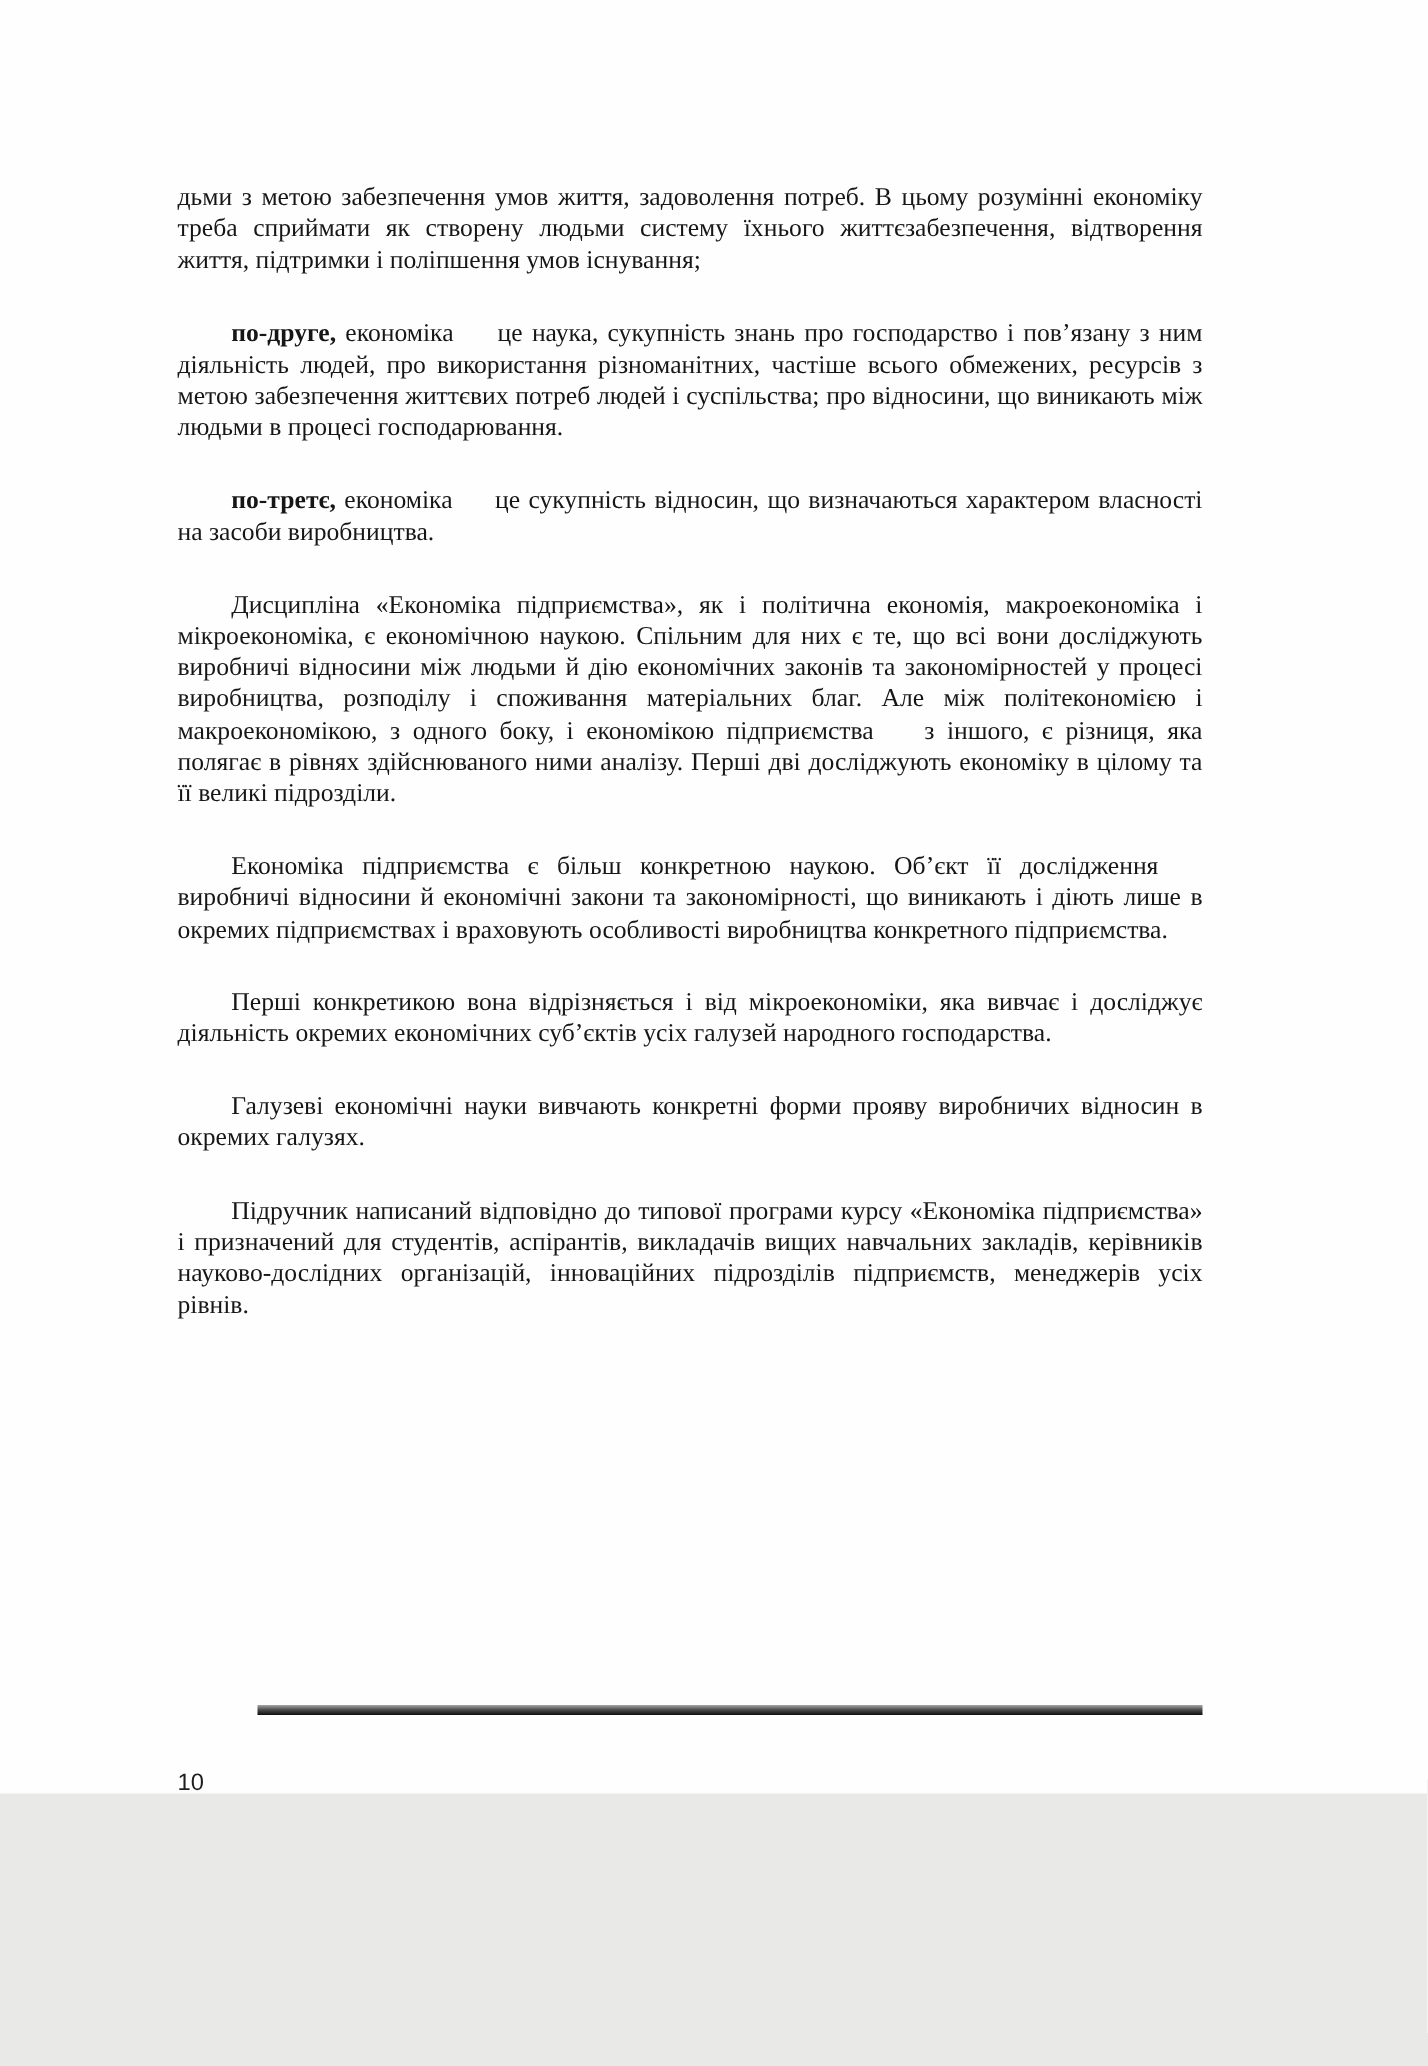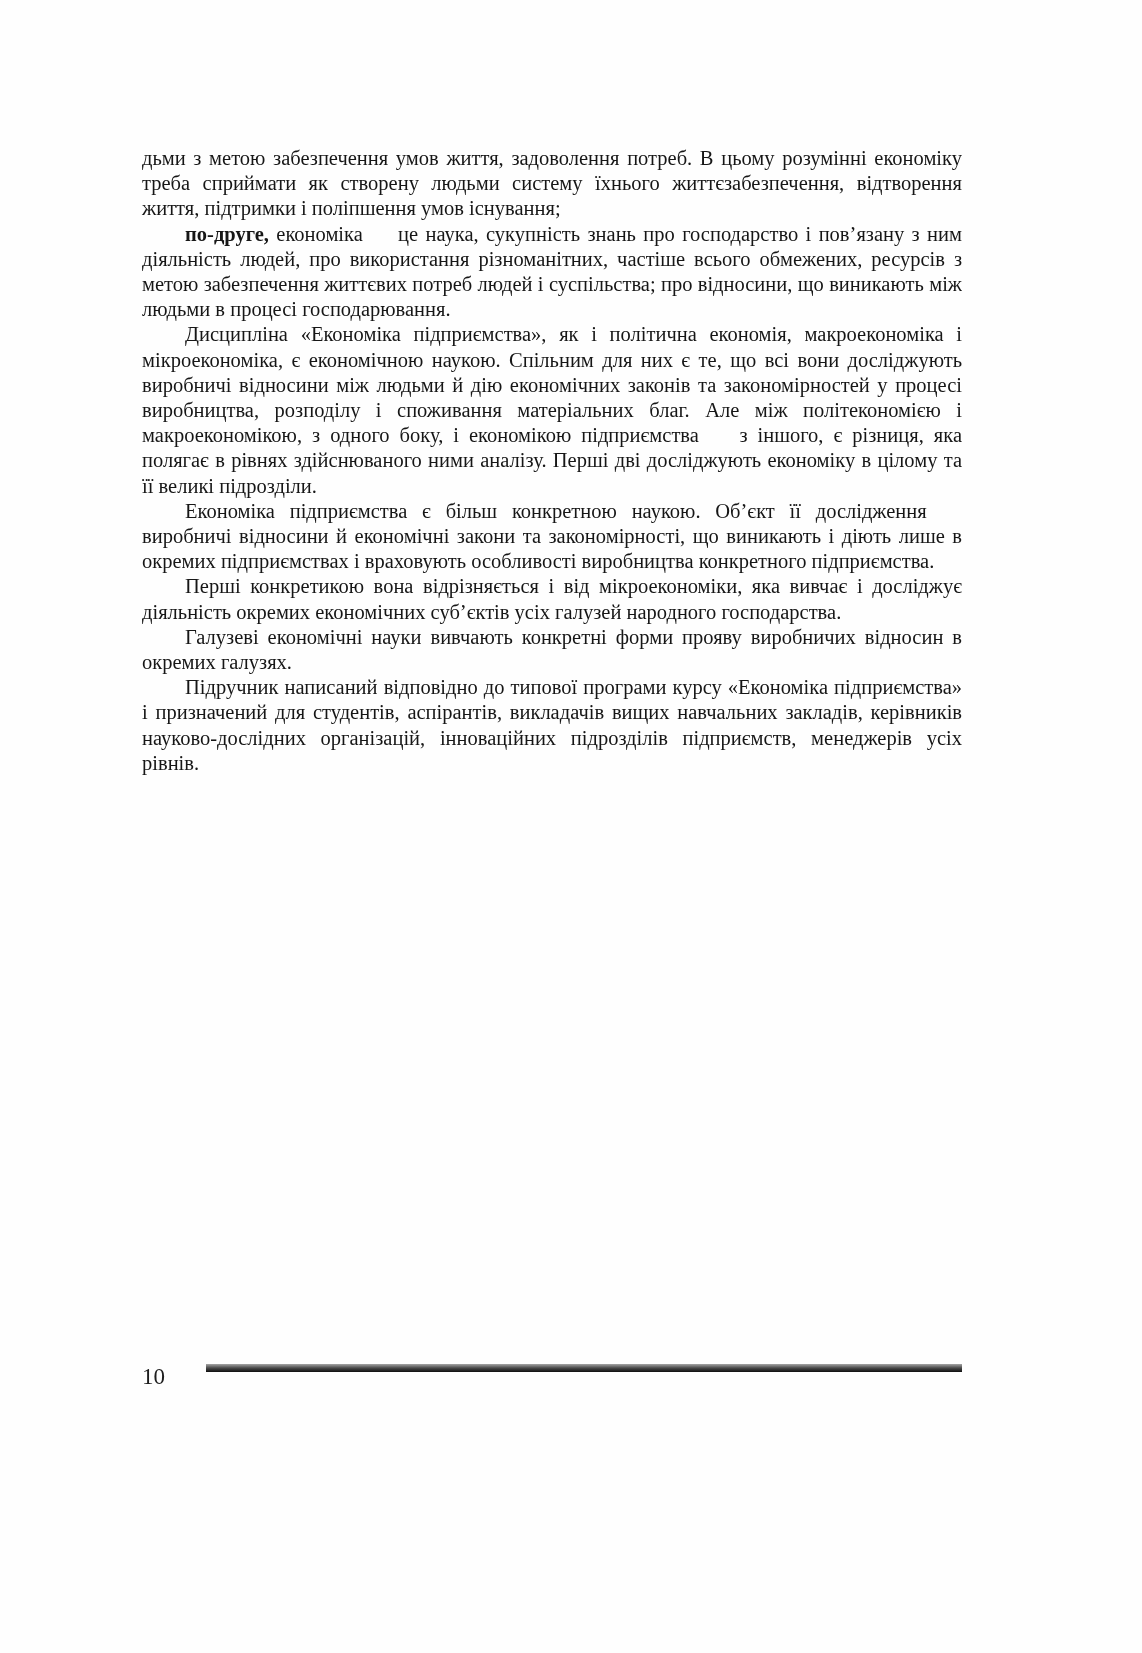--- a/index.html
+++ b/index.html
@@ -3,21 +3,21 @@
 <meta charset="utf-8">
 <style>
   html, body {
     margin: 0;
     padding: 0;
     background: #e9e9e7;
   }
   .page {
     position: relative;
     width: 1142px;
-    height: 1653px;
+    height: 1435px;
     margin: 0 auto;
     background: #fefefe;
     overflow: hidden;
     font-family: "Liberation Serif", serif;
   }
   .text-column {
     position: absolute;
     left: 142px;
     top: 146px;
     width: 820px;
@@ -25,48 +25,50 @@
     line-height: 25.2px;
     text-align: justify;
     color: #161616;
   }
   p.para {
     margin: 0;
     padding: 0;
   }
   p.para.indent {
     text-indent: 43px;
+    margin-top: 33px;
   }
   .bold {
     font-weight: bold;
   }
   .footer-rule {
     position: absolute;
     left: 206px;
     top: 1364px;
     width: 756px;
     height: 8px;
     background: linear-gradient(180deg, #a6a6a6 0%, #4a4a4a 50%, #0e0e0e 100%);
   }
   .page-number {
     position: absolute;
     left: 142px;
-    top: 1364px;
-    font-size: 23px;
+    top: 1416px;
+    font-size: 19px;
     color: #1d1d1d;
-    font-family: Liberation Serif, serif;
+    font-family: Liberation Sans, sans-serif;
   }
 </style>
 </head>
 <body>
 
 <div class="page">
   <div class="text-column">
       <p class="para"><span>дьми з метою забезпечення умов життя, задоволення потреб. В цьому розумінні економіку треба сприймати як створену людьми систему їхнього життєзабезпечення, відтворення життя, підтримки і поліпшення умов існування;</span></p>
       <p class="para indent"><span class="bold">по-друге,</span><span> економіка   це наука, сукупність знань про господарство і пов’язану з ним діяльність людей, про використання різноманітних, частіше всього обмежених, ресурсів з метою забезпечення життєвих потреб людей і суспільства; про відносини, що виникають між людьми в процесі господарювання.</span></p>
+      <p class="para indent"><span class="bold">по-третє,</span><span> економіка   це сукупність відносин, що визначаються характером власності на засоби виробництва.</span></p>
       <p class="para indent"><span>Дисципліна «Економіка підприємства», як і політична економія, макроекономіка і мікроекономіка, є економічною наукою. Спільним для них є те, що всі вони досліджують виробничі відносини між людьми й дію економічних законів та закономірностей у процесі виробництва, розподілу і споживання матеріальних благ. Але між політекономією і макроекономікою, з одного боку, і економікою підприємства   з іншого, є різниця, яка полягає в рівнях здійснюваного ними аналізу. Перші дві досліджують економіку в цілому та її великі підрозділи.</span></p>
       <p class="para indent"><span>Економіка підприємства є більш конкретною наукою. Об’єкт її дослідження   виробничі відносини й економічні закони та закономірності, що виникають і діють лише в окремих підприємствах і враховують особливості виробництва конкретного підприємства.</span></p>
       <p class="para indent"><span>Перші конкретикою вона відрізняється і від мікроекономіки, яка вивчає і досліджує діяльність окремих економічних суб’єктів усіх галузей народного господарства.</span></p>
       <p class="para indent"><span>Галузеві економічні науки вивчають конкретні форми прояву виробничих відносин в окремих галузях.</span></p>
       <p class="para indent"><span>Підручник написаний відповідно до типової програми курсу «Економіка підприємства» і призначений для студентів, аспірантів, викладачів вищих навчальних закладів, керівників науково-дослідних організацій, інноваційних підрозділів підприємств, менеджерів усіх рівнів.</span></p>
     </div>
   <div class="footer-rule"></div>
   <div class="page-number">10</div>
 </div>
 

